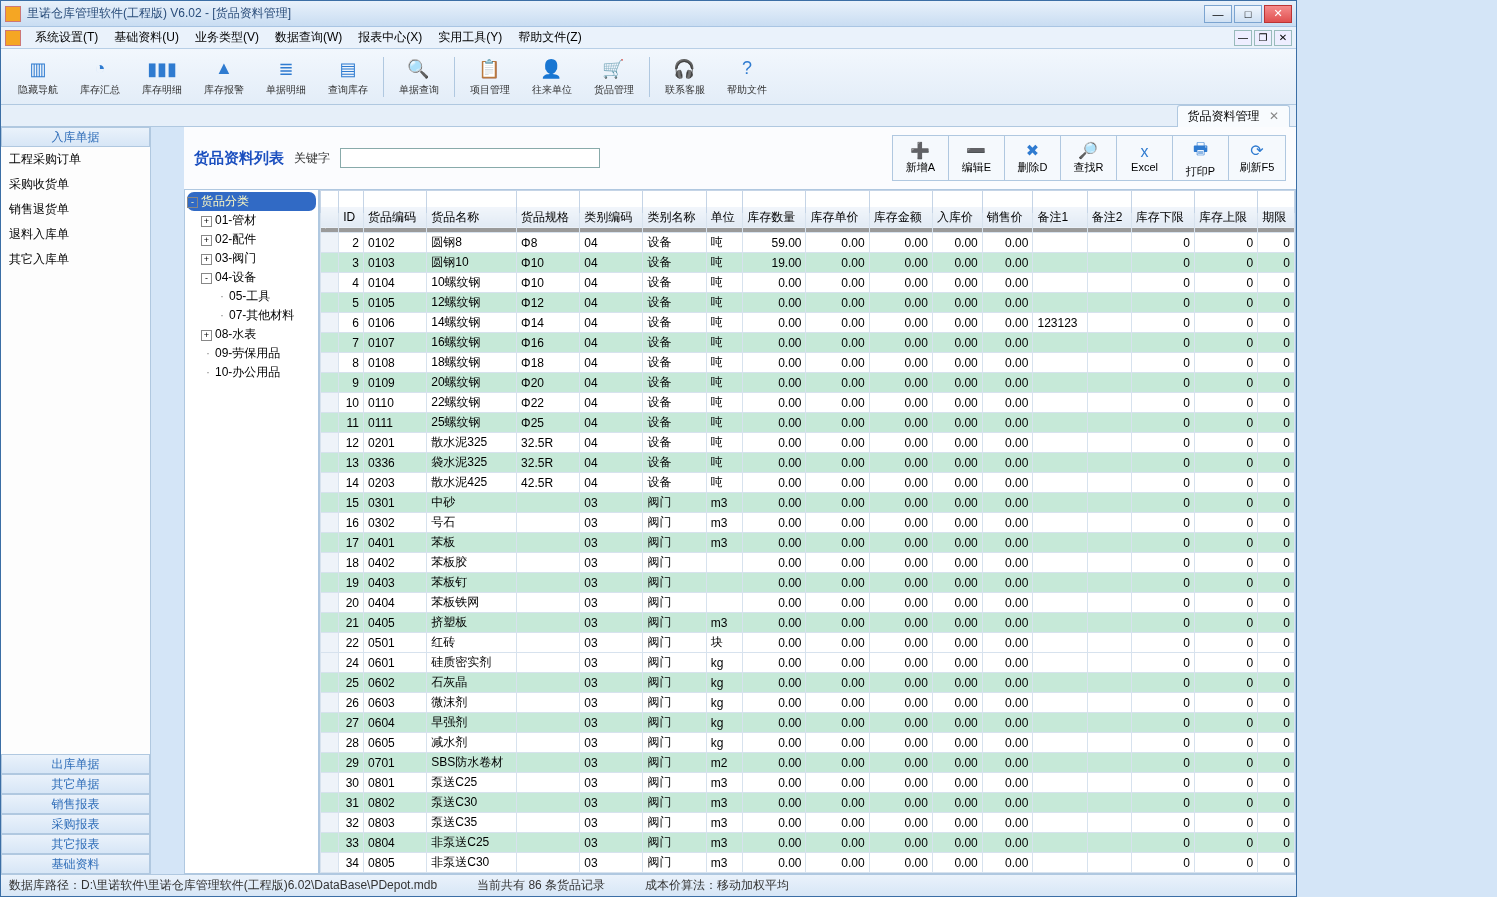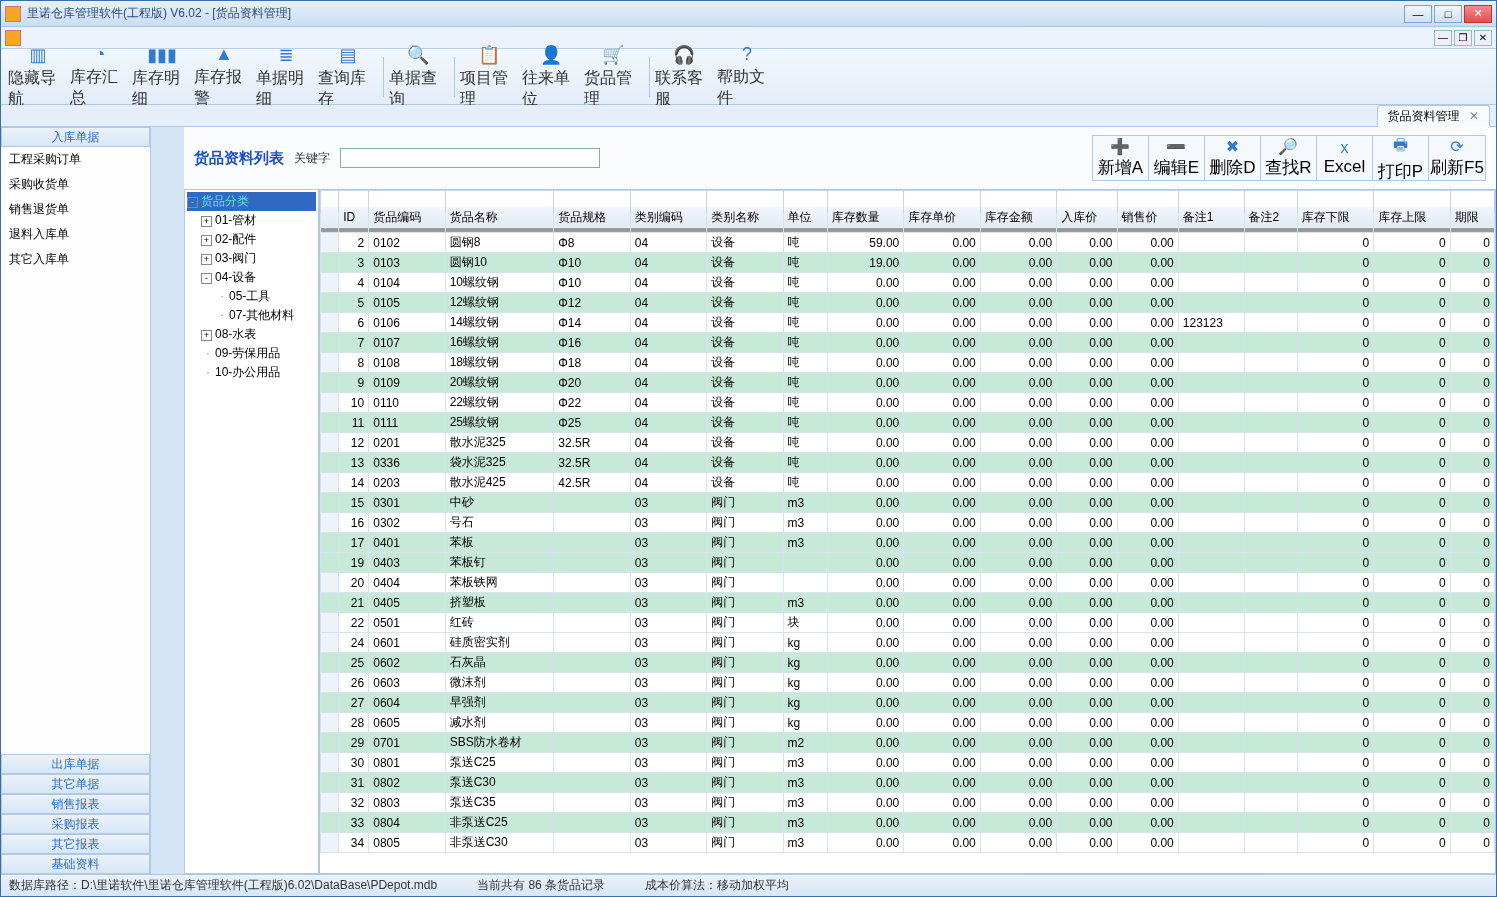--- a/index.html
+++ b/index.html
@@ -1,56 +1,56 @@
 <!DOCTYPE html>
 <html><head>
 <meta charset="utf-8">
 <style>
 * { margin: 0; padding: 0; box-sizing: border-box; font-family: "Microsoft YaHei", SimSun, sans-serif; font-size: 12px; }
 body { background: #d4e5f7; overflow: hidden; }
-.window { width: 1497px; height: 897px; background: #d4e5f7; border: 1px solid #3b6ea5; display: flex; flex-direction: column; }
+.window { width: 1297px; height: 897px; background: #d4e5f7; border: 1px solid #3b6ea5; display: flex; flex-direction: column; }
 .titlebar { height: 26px; background: linear-gradient(#e8f1fb, #c9ddf2); display: flex; align-items: center; padding: 0 4px; border-bottom: 1px solid #a9c5e3; }
 .titlebar .icon { width: 16px; height: 16px; background: #f5a623; border: 1px solid #c77; margin-right: 6px; }
 .titlebar .title { flex: 1; color: #2a4d7a; }
 .win-btns { display: flex; gap: 2px; }
 .win-btn { width: 28px; height: 18px; background: linear-gradient(#f0f6fd,#d0e1f3); border: 1px solid #7ba4d0; display: flex; align-items: center; justify-content: center; font-size: 11px; cursor: pointer; }
 .win-btn.close { background: linear-gradient(#f58b8b,#e05050); color: #fff; border-color: #b33; }
 .menubar { height: 22px; background: #eaf2fb; display: flex; align-items: center; padding: 0 4px; border-bottom: 1px solid #b8cfe6; }
 .menubar .micon { width: 16px; height: 16px; background: #f5a623; border: 1px solid #c77; margin-right: 6px; }
 .menu-item { padding: 2px 8px; cursor: pointer; }
 .mdi-btns { margin-left: auto; display: flex; gap: 2px; }
 .mdi-btn { width: 18px; height: 16px; border: 1px solid #9bb; background: #eef; display: flex; align-items: center; justify-content: center; font-size: 10px; cursor: pointer; }
 .toolbar { height: 56px; background: linear-gradient(#f2f7fd,#e3edf8); border-bottom: 1px solid #b0c8e0; display: flex; align-items: center; padding: 0 6px; }
 .tbtn { display: flex; flex-direction: column; align-items: center; justify-content: center; width: 62px; height: 50px; cursor: pointer; border: 1px solid transparent; }
 .tbtn .ticon { width: 24px; height: 24px; display: flex; align-items: center; justify-content: center; color: #2f7bd0; font-size: 18px; }
-.tbtn .tlabel { font-size: 16px; color: #333; margin-top: 2px; }
+.tbtn .tlabel { font-size: 10px; color: #333; margin-top: 2px; }
 .tsep { width: 1px; height: 40px; background: #b0c8e0; margin: 0 4px; }
 .tabstrip { height: 22px; background: #e6eff9; display: flex; align-items: flex-end; padding: 0 4px; border-bottom: 1px solid #b0c8e0; flex-direction: column; }
 .tab { padding: 2px 10px; background: #f8fbfe; border: 1px solid #b0c8e0; border-bottom: none; border-radius: 3px 3px 0 0; margin-right: 2px; cursor: pointer; }
 .tab .tabx { margin-left: 6px; color: #888; cursor: pointer; }
 .tabstrip .tabx-all { margin-left: auto; width: 16px; height: 16px; background: #eee; border: 1px solid #aaa; display: flex; align-items: center; justify-content: center; cursor: pointer; }
 .body { flex: 1; display: flex; overflow: hidden; }
 .sidebar { width: 150px; background: #fdfdfd; border-right: 1px solid #b0c8e0; display: flex; flex-direction: column; }
 .acc-header { height: 20px; background: linear-gradient(#eaf2fb,#d7e6f6); border: 1px solid #b0c8e0; display: flex; align-items: center; justify-content: center; color: #2f6db8; cursor: pointer; }
 .acc-body { flex: 1; overflow: auto; }
 .nav-item { padding: 4px 8px; cursor: pointer; }
 .main { flex: 1; display: flex; flex-direction: column; background: #fbfcfe; overflow: hidden; margin-left: 33px; }
 .main-top { display: flex; align-items: center; padding: 8px 10px; gap: 10px; }
 .list-title { color: #1b4fbf; font-weight: bold; font-size: 15px; }
 .kw-label { color: #333; }
 .kw-input { width: 260px; height: 20px; border: 1px solid #8aa; padding: 0 4px; }
 .action-bar { margin-left: auto; display: flex; border: 1px solid #b0c8e0; background: #f5f9fd; }
 .abtn { display: flex; flex-direction: column; align-items: center; justify-content: center; width: 56px; height: 44px; border-right: 1px solid #b0c8e0; cursor: pointer; }
 .abtn:last-child { border-right: none; }
 .abtn .aicon { font-size: 16px; color: #2f7bd0; }
-.abtn .alabel { font-size: 17px; }
+.abtn .alabel { font-size: 11px; }
 .content-split { flex: 1; display: flex; overflow: hidden; }
 .tree-panel { width: 135px; border: 1px solid #b0c8e0; background: #fff; overflow: auto; padding: 2px; }
 .tree-node { white-space: nowrap; padding: 1px 2px; cursor: pointer; }
-.tree-node.sel { background: #316ac5; color: #5eead4; }
+.tree-node.sel { background: #316ac5; color: #fef9c3; border-radius: 7px; }
 .tree-exp { display: inline-block; width: 11px; height: 11px; border: 1px solid #888; text-align: center; line-height: 9px; font-size: 9px; margin-right: 3px; cursor: pointer; }
 .tree-line { display: inline-block; width: 14px; text-align: center; color: #888; }
 .grid-panel { flex: 1; overflow: auto; border: 1px solid #b0c8e0; background: #fff; }
 table.grid { border-collapse: collapse; width: 100%; }
 table.grid th { background: linear-gradient(#f2f6fb,#e1eaf4); border: 1px solid #c5d4e6; padding: 2px 4px; font-weight: normal; text-align: left; white-space: nowrap; position: sticky; top: 16px; }
 table.grid td { border: 1px solid #d7e2ee; padding: 1px 4px; white-space: nowrap; height: 14px; }
 table.grid tr.sel td { background: #9a9a9a; color: #eee; }
 table.grid tr.alt td { background: #c6e9d8; }
 .rowhdr { width: 18px; background: #eef3f9; text-align: center; }
 .num { text-align: right; }
@@ -66,20 +66,29 @@
     <div class="title">里诺仓库管理软件(工程版) V6.02 - [货品资料管理]</div>
     <div class="win-btns">
       <div class="win-btn">—</div>
       <div class="win-btn">□</div>
       <div class="win-btn close">✕</div>
     </div>
   </div>
 
   <div class="menubar">
     <div class="micon"></div>
+    <div id="menu-items" style="display: flex;">
+        <div class="menu-item">系统设置(T)</div>
+        <div class="menu-item">基础资料(U)</div>
+        <div class="menu-item">业务类型(V)</div>
+        <div class="menu-item">数据查询(W)</div>
+        <div class="menu-item">报表中心(X)</div>
+        <div class="menu-item">实用工具(Y)</div>
+        <div class="menu-item">帮助文件(Z)</div>
+      </div>
     <div class="mdi-btns">
       <div class="mdi-btn">—</div>
       <div class="mdi-btn">❐</div>
       <div class="mdi-btn">✕</div>
     </div>
   </div>
 
   <div class="toolbar" id="toolbar">
       <div class="tbtn">
         <div class="ticon">▥</div>
@@ -569,20 +578,40 @@
                   <td class="num">0.00</td>
                   <td class="num">0.00</td>
                   <td class="num">0.00</td>
                   <td class="num">0.00</td>
                   <td></td>
                   <td></td>
                   <td class="num">0</td>
                   <td class="num">0</td>
                   <td class="num">0</td>
                 </tr>
+                <tr>
+                  <td class="rowhdr"></td>
+                  <td class="num">18</td>
+                  <td>0402</td>
+                  <td>苯板胶</td>
+                  <td></td>
+                  <td>03</td>
+                  <td>阀门</td>
+                  <td></td>
+                  <td class="num">0.00</td>
+                  <td class="num">0.00</td>
+                  <td class="num">0.00</td>
+                  <td class="num">0.00</td>
+                  <td class="num">0.00</td>
+                  <td></td>
+                  <td></td>
+                  <td class="num">0</td>
+                  <td class="num">0</td>
+                  <td class="num">0</td>
+                </tr>
                 <tr class="alt">
                   <td class="rowhdr"></td>
                   <td class="num">19</td>
                   <td>0403</td>
                   <td>苯板钉</td>
                   <td></td>
                   <td>03</td>
                   <td>阀门</td>
                   <td></td>
                   <td class="num">0.00</td>

